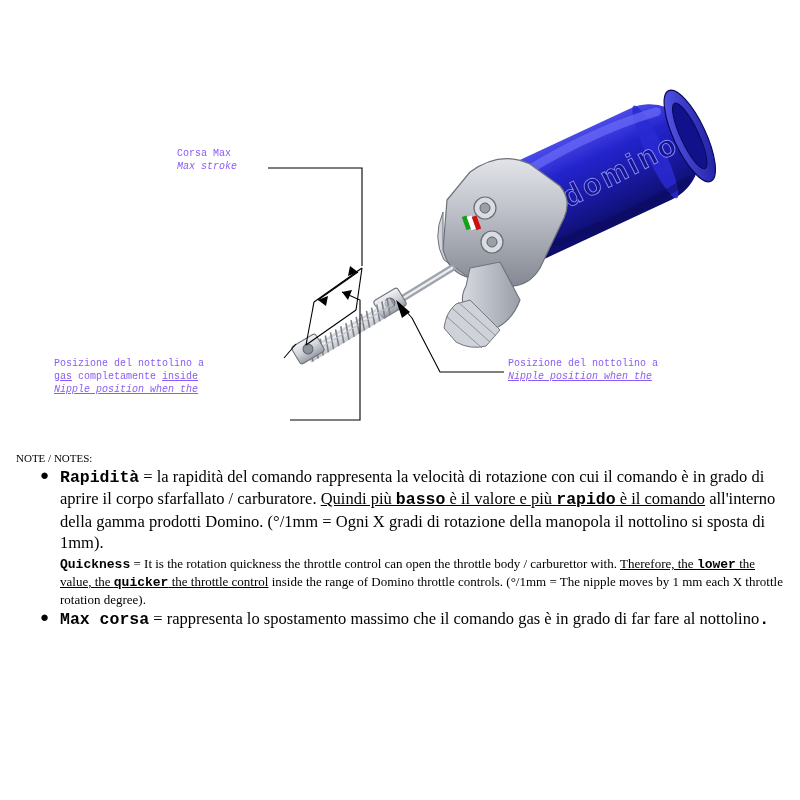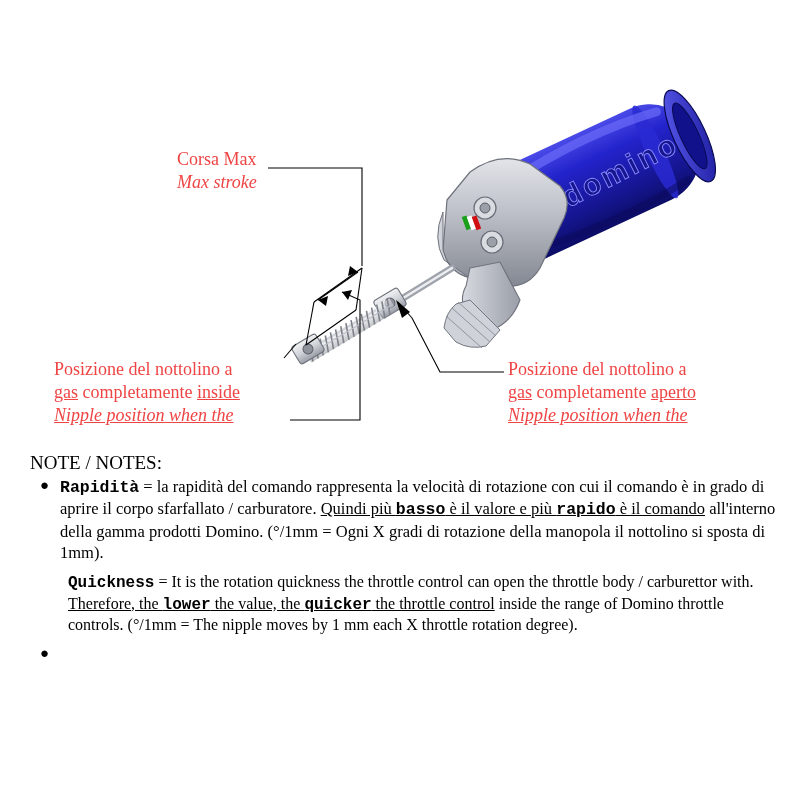--- a/index.html
+++ b/index.html
@@ -25,25 +25,25 @@
     height: 440px;
   }
   #diagram svg {
     position: absolute;
     left: 0;
     top: 0;
   }
 
   .callout {
     position: absolute;
-    font-family: Liberation Serif, serif;
-    font-size: 18px;
+    font-family: Liberation Mono, monospace;
+    font-size: 10px;
     line-height: 1.28;
     white-space: nowrap;
-    color: #ef4444;
+    color: #8b5cf6;
   }
   .callout .it {
     font-style: italic;
   }
   .u {
     text-decoration: underline;
   }
 
   #callout-max-stroke {
     left: 177px;
@@ -62,22 +62,22 @@
   #notes {
     position: absolute;
     left: 0;
     top: 440px;
     width: 800px;
     height: 360px;
     padding: 12px 14px 0 14px;
     box-sizing: border-box;
   }
   #notes-title {
-    font-size: 19px;
-    margin: 0 0 2px 16px;
+    font-size: 11px;
+    margin: 0 0 2px 2px;
   }
   ul.notes-list {
     list-style: none;
     margin: 0;
     padding: 0;
   }
   ul.notes-list > li {
     position: relative;
     padding-left: 46px;
     margin-bottom: 2px;
@@ -85,23 +85,23 @@
     line-height: 1.30;
     text-align: left;
   }
   ul.notes-list > li .bullet {
     position: absolute;
     left: 26px;
     top: 0px;
     font-size: 15px;
   }
   .sub-para {
-    margin: 8px;
+    margin: 0;
     padding-left: 46px;
-    font-size: 16px;
+    font-size: 13px;
     line-height: 1.30;
   }
   b { font-weight: bold; font-family: Liberation Mono, monospace; }
 </style>
 </head>
 <body>
 
 <div id="diagram">
 
   <svg width="800" height="440" viewBox="0 0 800 440">
@@ -258,37 +258,37 @@
   </div>
 
   <div class="callout" id="callout-closed">
     <div><span>Posizione del nottolino a</span></div>
     <div><span class="u">gas</span><span> completamente </span><span class="u">inside</span></div>
     <div class="it"><span class="u">Nipple position when the</span></div>
   </div>
 
   <div class="callout" id="callout-open">
     <div><span>Posizione del nottolino a</span></div>
-    <div><span class="u">gas</span><span> completamente </span><span class="u">aperto</span></div>
     <div class="it"><span class="u">Nipple position when the</span></div>
   </div>
 
 </div>
 
 <div id="notes">
   <div id="notes-title">NOTE / NOTES:</div>
 
   <ul class="notes-list">
 
     <li>
       <span class="bullet">●</span>
       <span><b>Rapidità</b><span> = la rapidità del comando rappresenta la velocità di rotazione con cui il comando è in grado di aprire il corpo sfarfallato  / carburatore. </span><span class="u"> Quindi più </span><b class="u">basso</b><span class="u"> è il valore e più </span><b class="u">rapido</b><span class="u"> è il comando</span><span> all'interno della gamma prodotti Domino. (°/1mm = Ogni X gradi di rotazione della manopola il nottolino si sposta di 1mm).</span></span>
     </li>
 
     <p class="sub-para"><b>Quickness</b><span> = It is the rotation quickness the throttle control can open the throttle body / carburettor with. </span><span class="u">Therefore, the </span><b class="u">lower</b><span class="u"> the value, the </span><b class="u">quicker</b><span class="u"> the throttle control</span><span> inside the range of Domino throttle controls. (°/1mm = The nipple moves by 1 mm each X throttle rotation degree).</span></p>
 
     <li>
       <span class="bullet">●</span>
+      <span><b>Max corsa</b><span> = rappresenta lo spostamento massimo che il comando gas è in grado di far fare al nottolino</span><b>.</b></span>
     </li>
 
 
   </ul>
 </div>
 
 </body></html>

